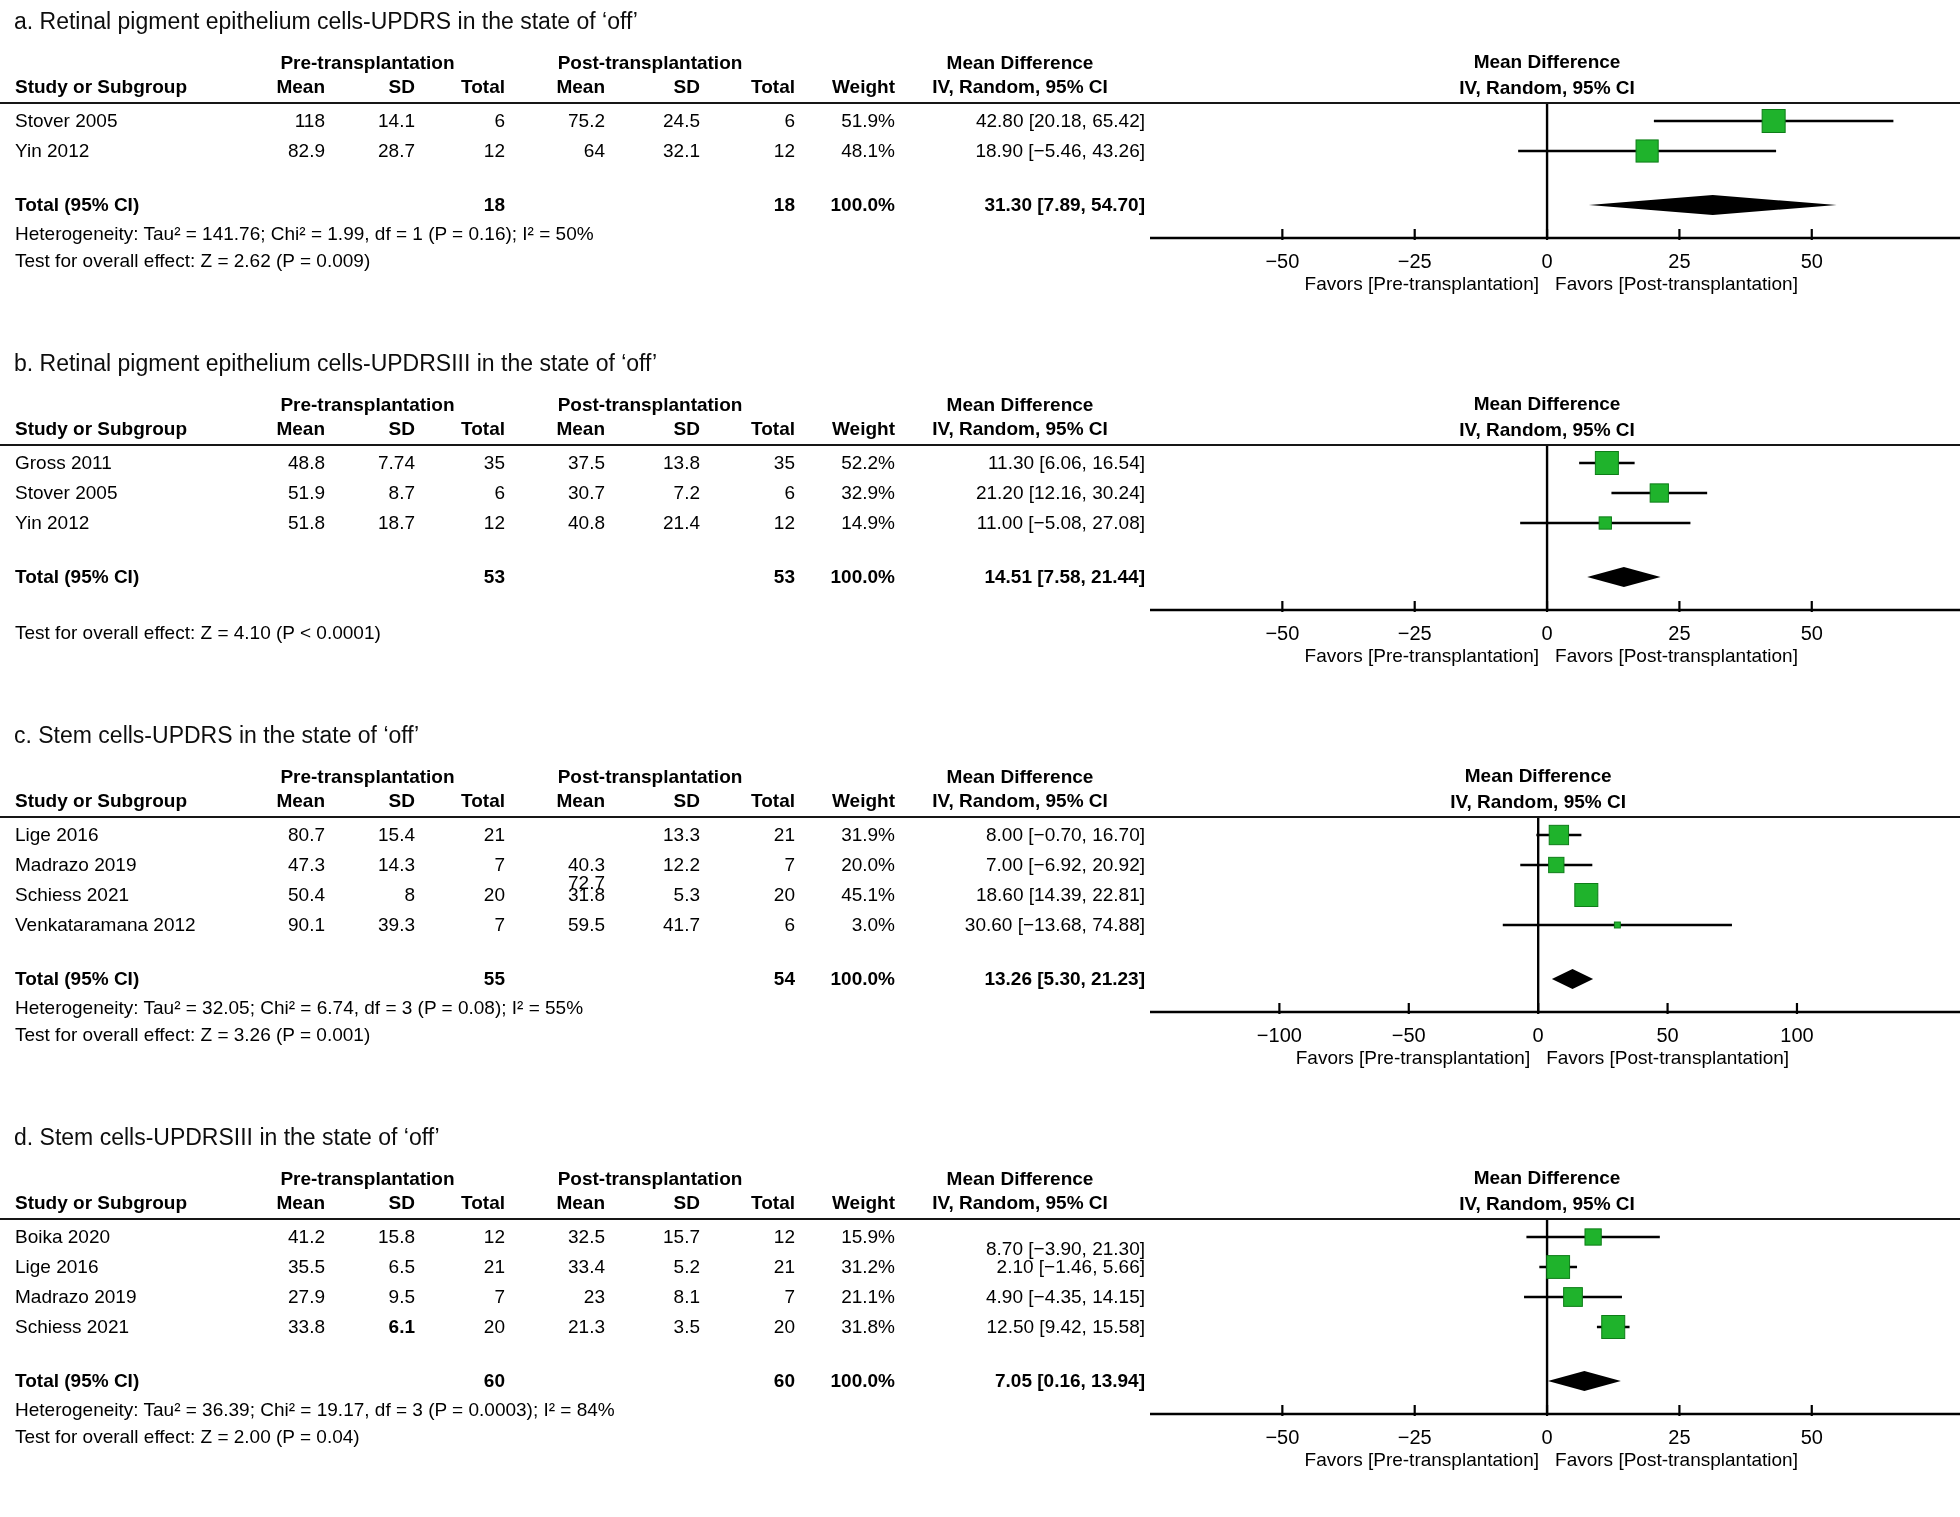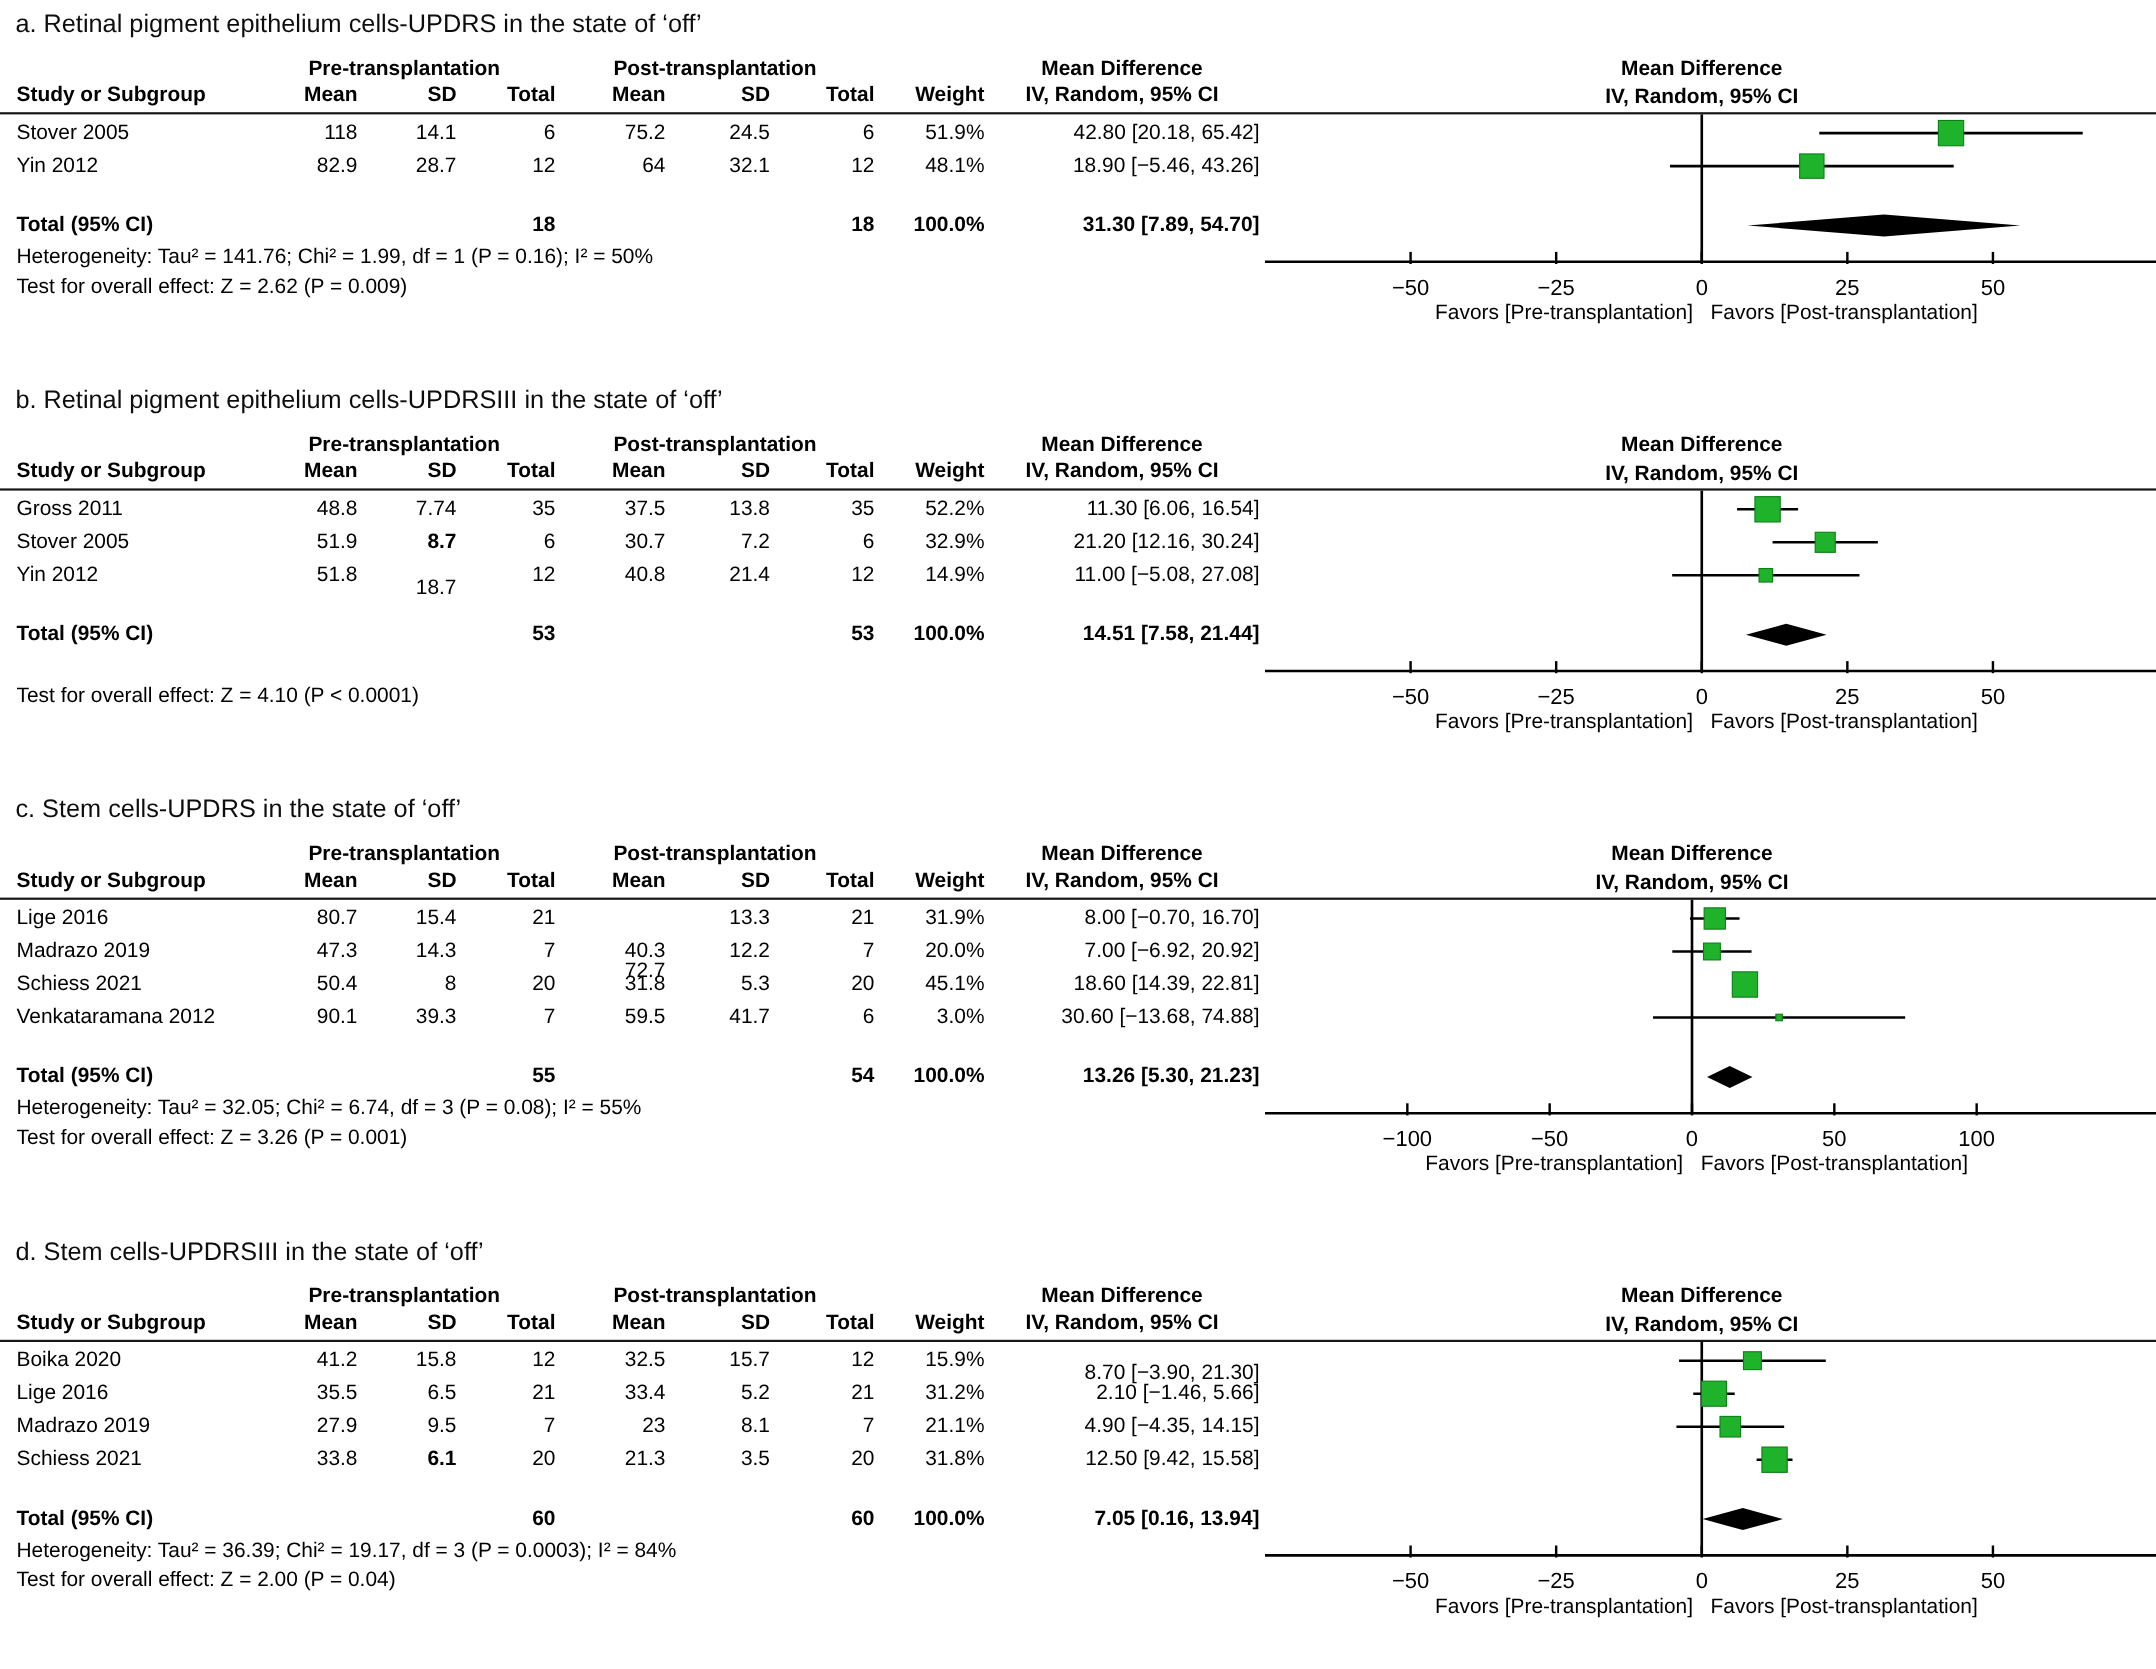--- a/index.html
+++ b/index.html
@@ -113,32 +113,32 @@
         <div class="cell right" style="left: 415px; top: 0px; width: 90px;">35</div>
         <div class="cell right" style="left: 505px; top: 0px; width: 100px;">37.5</div>
         <div class="cell right" style="left: 605px; top: 0px; width: 95px;">13.8</div>
         <div class="cell right" style="left: 700px; top: 0px; width: 95px;">35</div>
         <div class="cell right" style="left: 795px; top: 0px; width: 100px;">52.2%</div>
         <div class="cell right" style="left: 895px; top: 0px; width: 250px;">11.30 [6.06, 16.54]</div>
       </div>
       <div class="" style="position: absolute; left: 0px; top: 130px; width: 1150px; height: 30px;">
         <div class="cell left" style="left: 15px; top: 0px; width: 215px;">Stover 2005</div>
         <div class="cell right" style="left: 230px; top: 0px; width: 95px;">51.9</div>
-        <div class="cell right" style="left: 325px; top: 0px; width: 90px; font-weight: bold;">8.7</div>
+        <div class="cell right" style="left: 325px; top: 0px; width: 90px;">8.7</div>
         <div class="cell right" style="left: 415px; top: 0px; width: 90px;">6</div>
         <div class="cell right" style="left: 505px; top: 0px; width: 100px;">30.7</div>
         <div class="cell right" style="left: 605px; top: 0px; width: 95px;">7.2</div>
         <div class="cell right" style="left: 700px; top: 0px; width: 95px;">6</div>
         <div class="cell right" style="left: 795px; top: 0px; width: 100px;">32.9%</div>
         <div class="cell right" style="left: 895px; top: 0px; width: 250px;">21.20 [12.16, 30.24]</div>
       </div>
       <div class="" style="position: absolute; left: 0px; top: 160px; width: 1150px; height: 30px;">
         <div class="cell left" style="left: 15px; top: 0px; width: 215px;">Yin 2012</div>
         <div class="cell right" style="left: 230px; top: 0px; width: 95px;">51.8</div>
-        <div class="cell right" style="left: 325px; top: 12px; width: 90px; text-align: right;">18.7</div>
+        <div class="cell right" style="left: 325px; top: 0px; width: 90px; text-align: right;">18.7</div>
         <div class="cell right" style="left: 415px; top: 0px; width: 90px;">12</div>
         <div class="cell right" style="left: 505px; top: 0px; width: 100px;">40.8</div>
         <div class="cell right" style="left: 605px; top: 0px; width: 95px;">21.4</div>
         <div class="cell right" style="left: 700px; top: 0px; width: 95px;">12</div>
         <div class="cell right" style="left: 795px; top: 0px; width: 100px;">14.9%</div>
         <div class="cell right" style="left: 895px; top: 0px; width: 250px;">11.00 [−5.08, 27.08]</div>
       </div>
       <div class="" style="position: absolute; left: 0px; top: 214px; width: 1150px; height: 30px;">
         <div class="cell bold left" style="left: 15px; top: 0px; width: 215px;">Total (95% CI)</div>
         <div class="cell bold right" style="left: 415px; top: 0px; width: 90px;">53</div>

